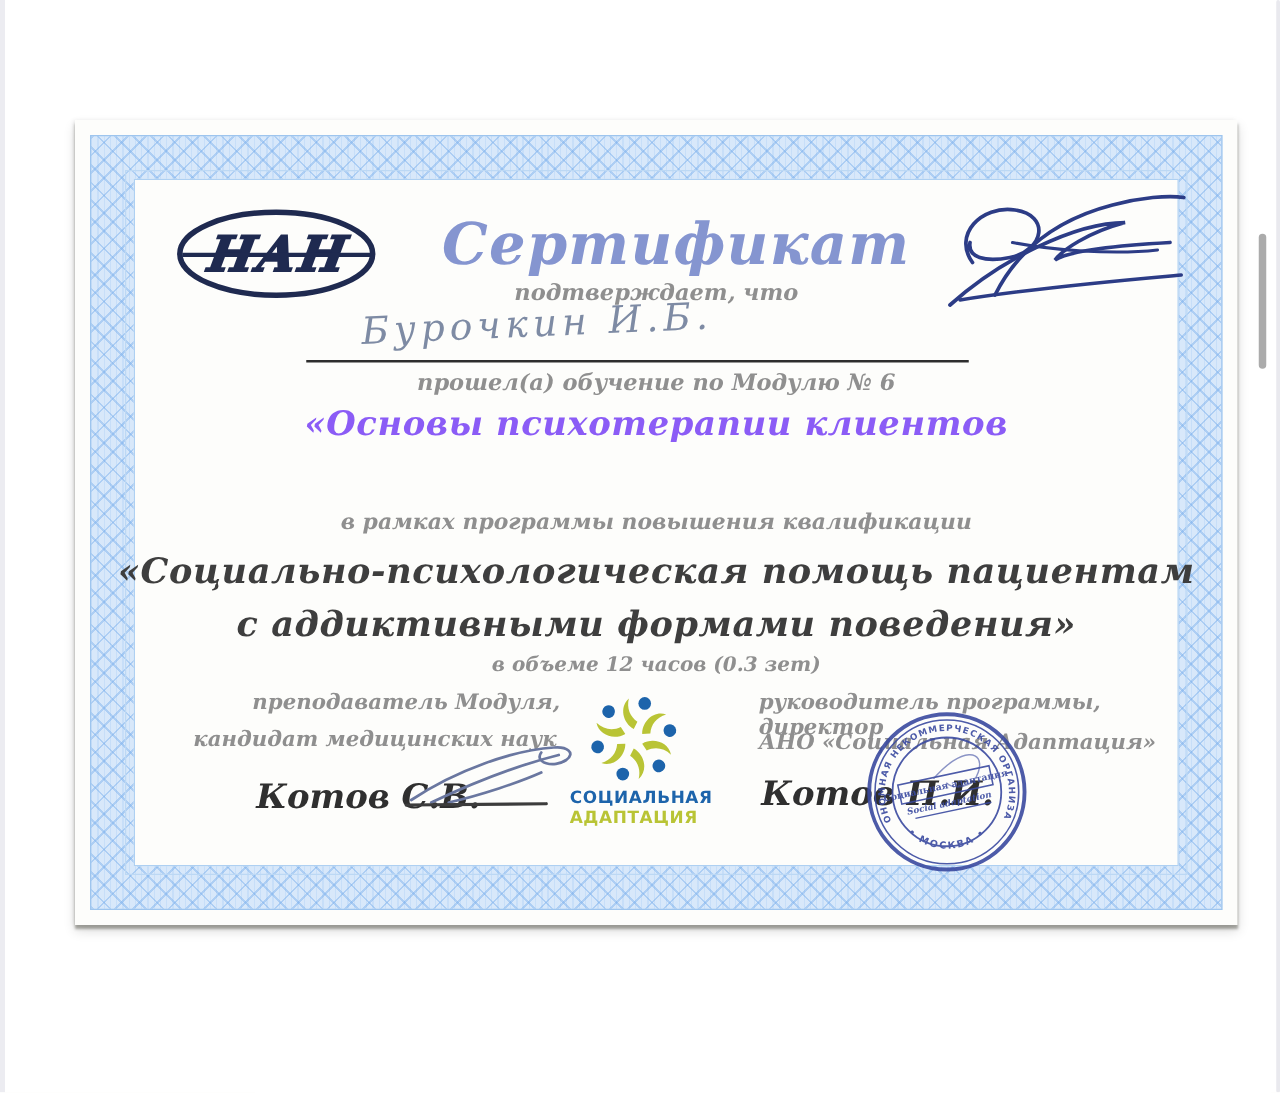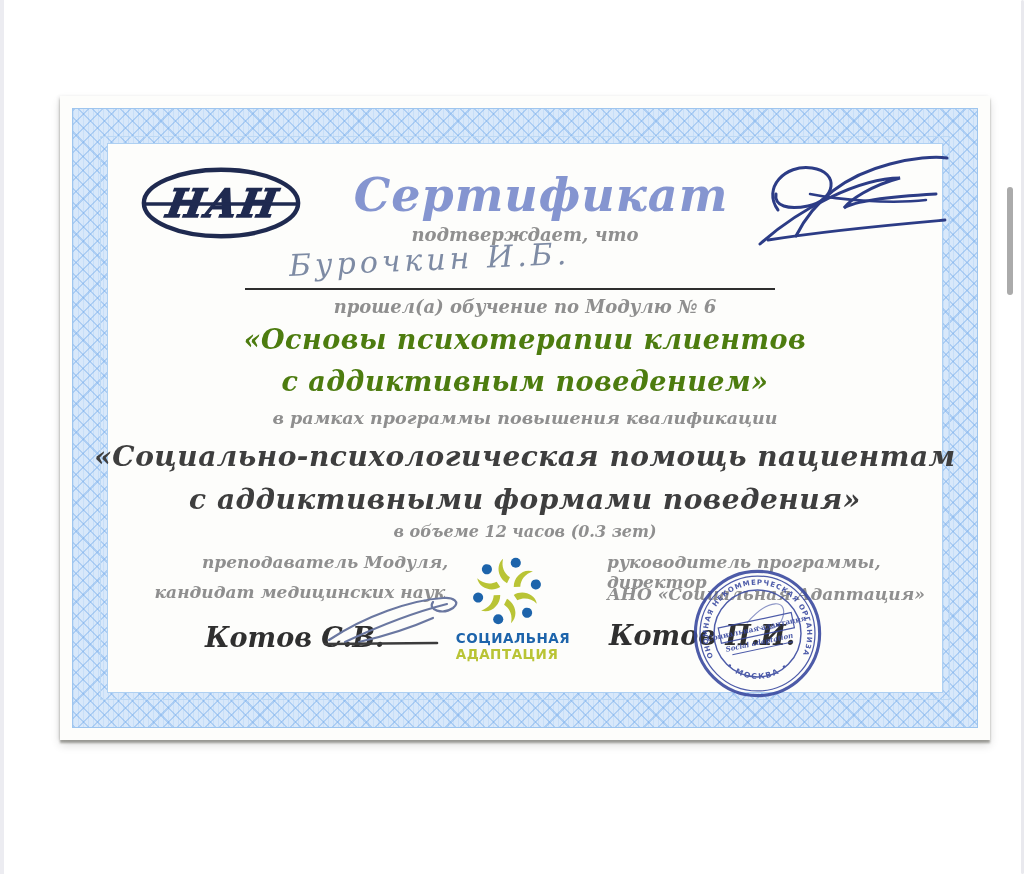--- a/index.html
+++ b/index.html
@@ -28,21 +28,21 @@
 
   .abs{position:absolute;}
   .ctr{left:0;right:0;text-align:center;}
   .gray-ital{font-style:italic;font-weight:bold;color:#8f8f8f;}
   .dark-ital{font-style:italic;font-weight:bold;color:#424242;}
   .cert-title{font-style:italic;font-weight:bold;font-size:46px;color:#8595d0;letter-spacing:1px;}
   .confirms{font-size:18px;}
   .handname{font-style:italic;color:#7e8ba4;font-size:30px;letter-spacing:4px;
             transform:rotate(-2.5deg);}
   .rule{background:#2e2e2e;height:2px;}
-  .big1{font-size:27px;letter-spacing:.5px;color:#4d7c0f;}
+  .big1{font-size:27px;letter-spacing:.5px;color:#8b5cf6;}
   .big2{font-size:28px;letter-spacing:.5px;color:#3e3e3e;}
   .small-ital{font-size:17px;}
   .signer-name{font-size:27px;font-style:italic;font-weight:bold;color:#2f2f2f;}
   .logo-word1{font-weight:bold;font-size:13.5px;letter-spacing:.5px;color:#1d64ab;
               font-family:"DejaVu Sans",sans-serif;margin-left:12px;}
   .logo-word2{font-weight:bold;font-size:13.5px;letter-spacing:.5px;color:#b9c435;
               font-family:"DejaVu Sans",sans-serif;}
   svg{display:block;}
 </style>
 </head>
@@ -86,21 +86,20 @@
     <div class="abs ctr gray-ital confirms" style="top:128px;">подтверждает, что</div>
 
     <div class="abs ctr" style="top:146px;left:90px;width:560px;">
       <span class="handname" style="display:inline-block;">Бурочкин И.Б.</span>
     </div>
     <div class="abs rule" style="left:185px;top:192px;width:530px;"></div>
 
     <div class="abs ctr gray-ital confirms" style="top:200px;">прошел(а) обучение по Модулю № 6</div>
 
     <div class="abs ctr dark-ital big1" style="top:228px;">«Основы психотерапии клиентов</div>
-    <div class="abs ctr dark-ital big1" style="top:270px;">с аддиктивным поведением»</div>
 
     <div class="abs ctr gray-ital small-ital" style="top:312px;font-size:17.5px;">в рамках программы повышения квалификации</div>
 
     <div class="abs ctr dark-ital big2" style="top:344px;">«Социально-психологическая помощь пациентам</div>
     <div class="abs ctr dark-ital big2" style="top:387px;">с аддиктивными формами поведения»</div>
 
     <div class="abs ctr gray-ital" style="top:426px;font-size:16px;">в объеме 12 часов (0.3 зет)</div>
 
     <div class="abs gray-ital small-ital" style="left:85px;top:456px;width:360px;text-align:center;">преподаватель Модуля,</div>
     <div class="abs gray-ital small-ital" style="left:60px;top:486px;width:360px;text-align:center;">кандидат медицинских наук</div>

